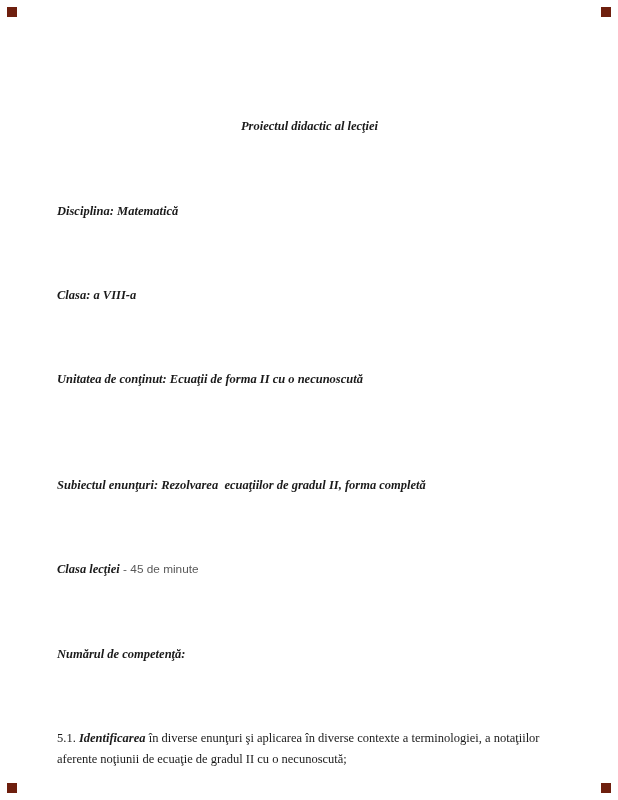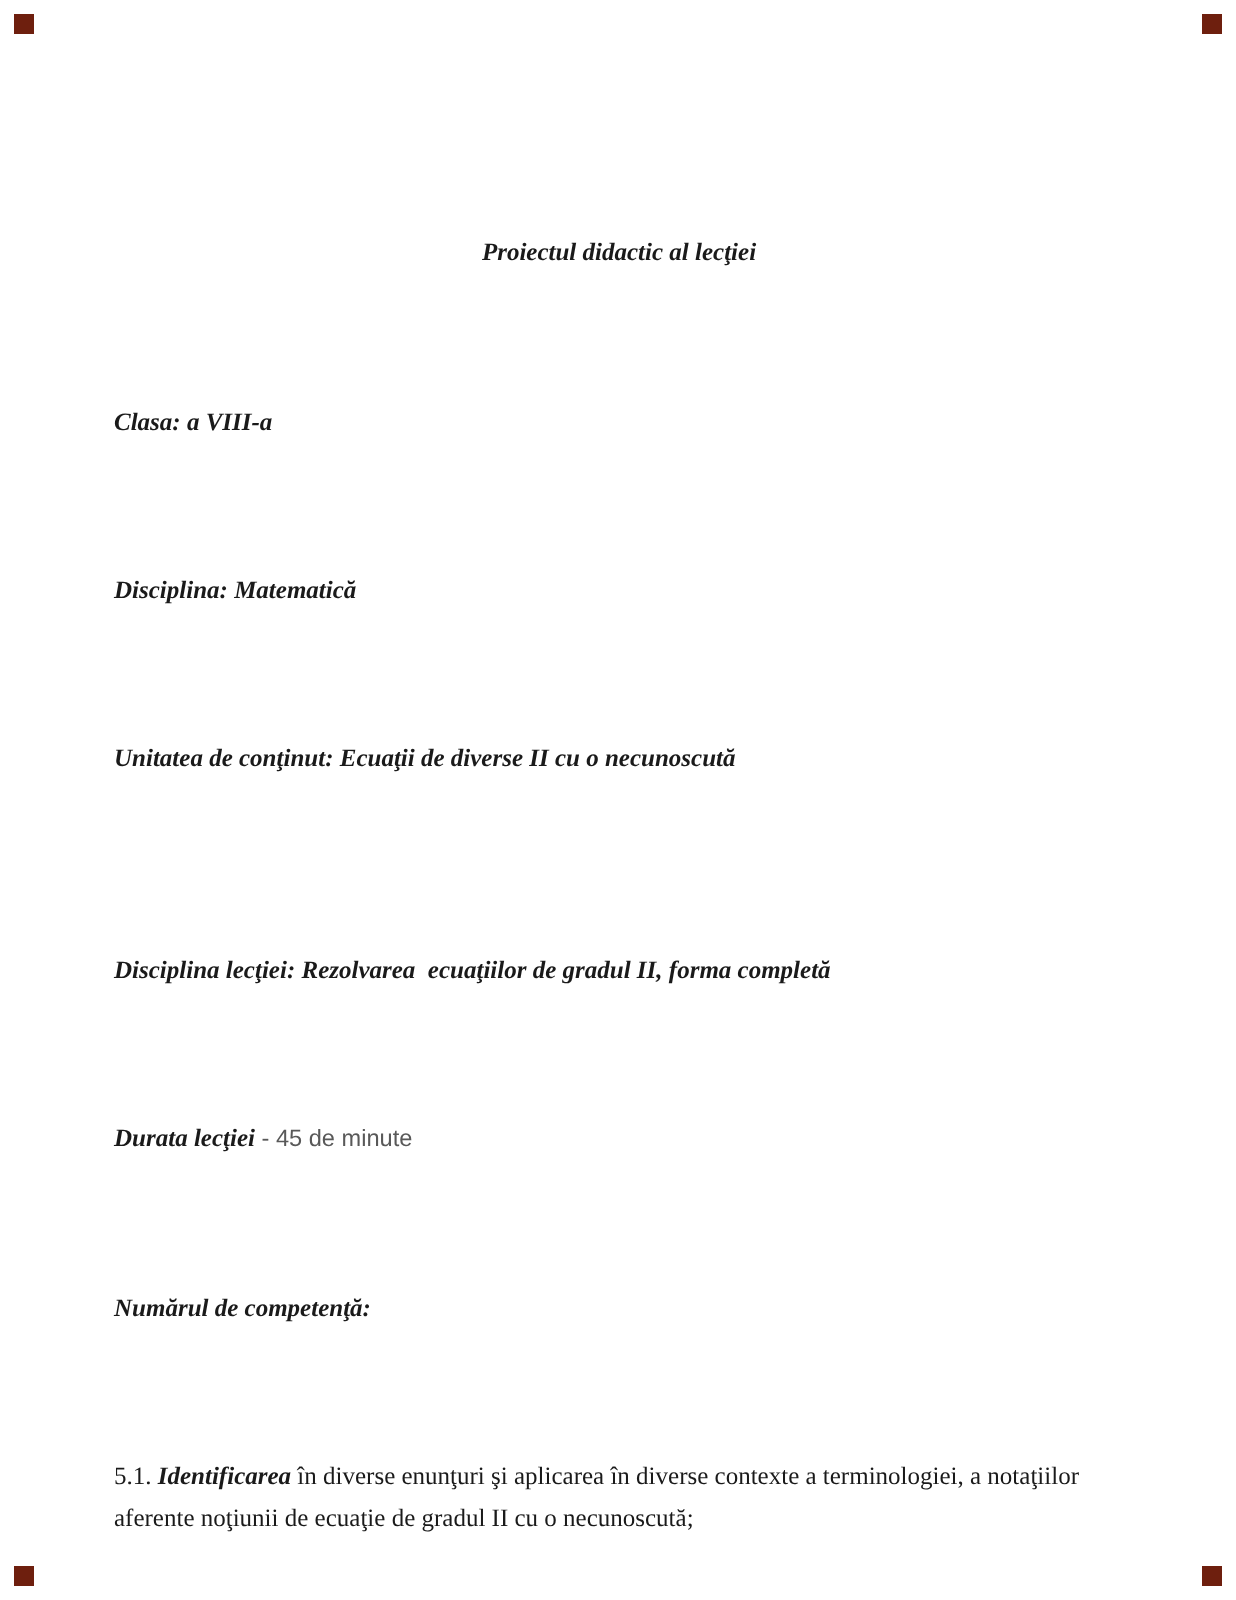--- a/index.html
+++ b/index.html
@@ -50,30 +50,30 @@
 
 <div class="corner tl"></div>
 <div class="corner tr"></div>
 <div class="corner bl"></div>
 <div class="corner br"></div>
 
 <div class="content">
 
   <p class="center"><span class="bi">Proiectul didactic al lecţiei</span></p>
 
+  <p><span class="bi">Disciplina: Matematică</span></p>
+
   <p><span class="bi">Clasa: a VIII-a</span></p>
 
-  <p><span class="bi">Disciplina: Matematică</span></p>
-
-  <p><span class="bi">Unitatea de conţinut: Ecuaţii de diverse II cu o necunoscută</span></p>
+  <p><span class="bi">Unitatea de conţinut: Ecuaţii de forma II cu o necunoscută</span></p>
 
 
-  <p><span class="bi">Disciplina lecţiei:</span><span class="b"> Rezolvarea  ecuaţiilor de gradul II, forma completă</span></p>
+  <p><span class="bi">Subiectul enunţuri:</span><span class="b"> Rezolvarea  ecuaţiilor de gradul II, forma completă</span></p>
 
-  <p><span class="bi">Durata lecţiei</span><span class="gray"> - 45 de minute</span></p>
+  <p><span class="bi">Clasa lecţiei</span><span class="gray"> - 45 de minute</span></p>
 
   <p><span class="bi">Numărul de competenţă:</span></p>
 
   <p><span>5.1. </span><span class="b">Identificarea</span><span> în diverse enunţuri şi aplicarea în diverse contexte a terminologiei, a notaţiilor aferente noţiunii de ecuaţie de gradul II cu o necunoscută;</span></p>
 
   
 
   
 
   

